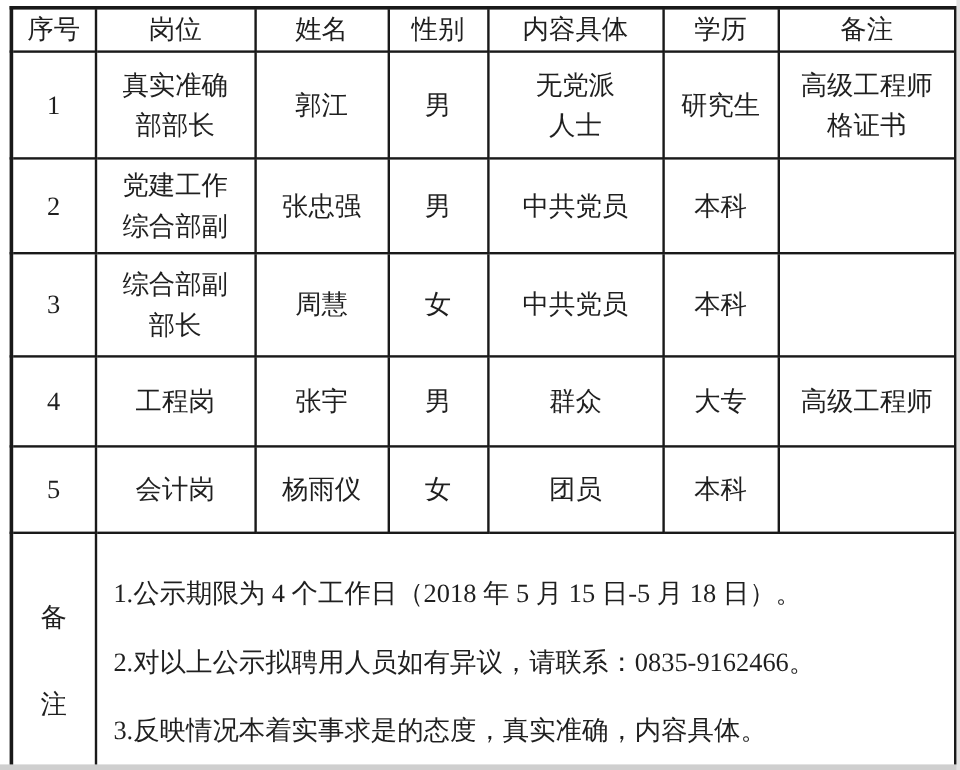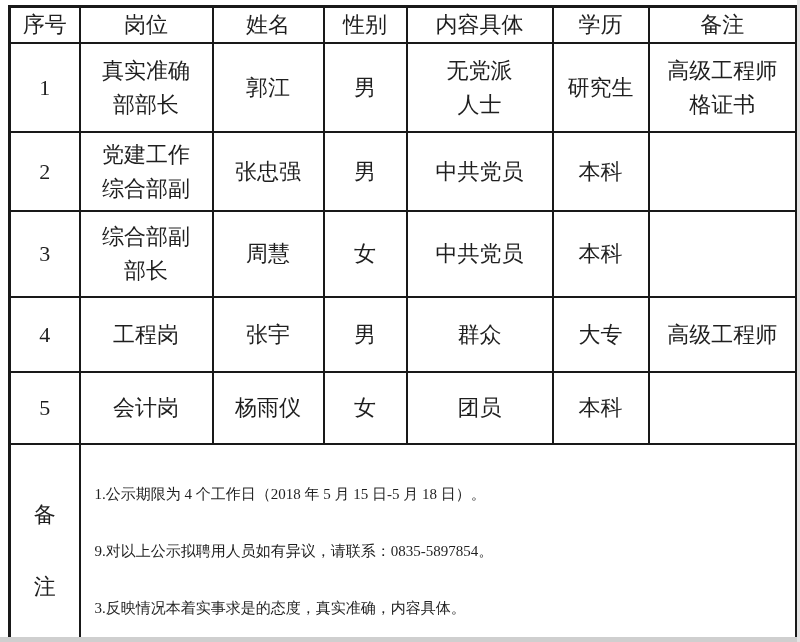--- a/index.html
+++ b/index.html
@@ -45,21 +45,21 @@
     line-height: 1.55;
   }
   .roster td.notes-cell {
     text-align: left;
     vertical-align: middle;
     padding: 6px 6px 6px 14px;
     white-space: normal;
   }
   .note-line {
     line-height: 57px;
-    font-size: 15px;
+    font-size: 22px;
     white-space: nowrap;
   }
   .vertical-label {
     width: 1.15em;
     margin: 0 auto;
     word-break: break-all;
     line-height: 72px;
     font-size: 22px;
     text-align: center;
   }
@@ -142,21 +142,21 @@
       <td>本科</td>
       <td></td>
     </tr>
 
     <tr style="height:178px">
       <td>
         <div class="vertical-label">备注</div>
       </td>
       <td class="notes-cell" colspan="6">
         <div class="note-line">1.公示期限为 4 个工作日（2018 年 5 月 15 日-5 月 18 日）。</div>
-        <div class="note-line">9.对以上公示拟聘用人员如有异议，请联系：0835-5897854。</div>
+        <div class="note-line">2.对以上公示拟聘用人员如有异议，请联系：0835-9162466。</div>
         <div class="note-line">3.反映情况本着实事求是的态度，真实准确，内容具体。</div>
       </td>
     </tr>
   </tbody>
 </table>
 
 <div class="scan-edge-bottom"></div>
 <div class="scan-edge-right"></div>
 
 </body></html>

